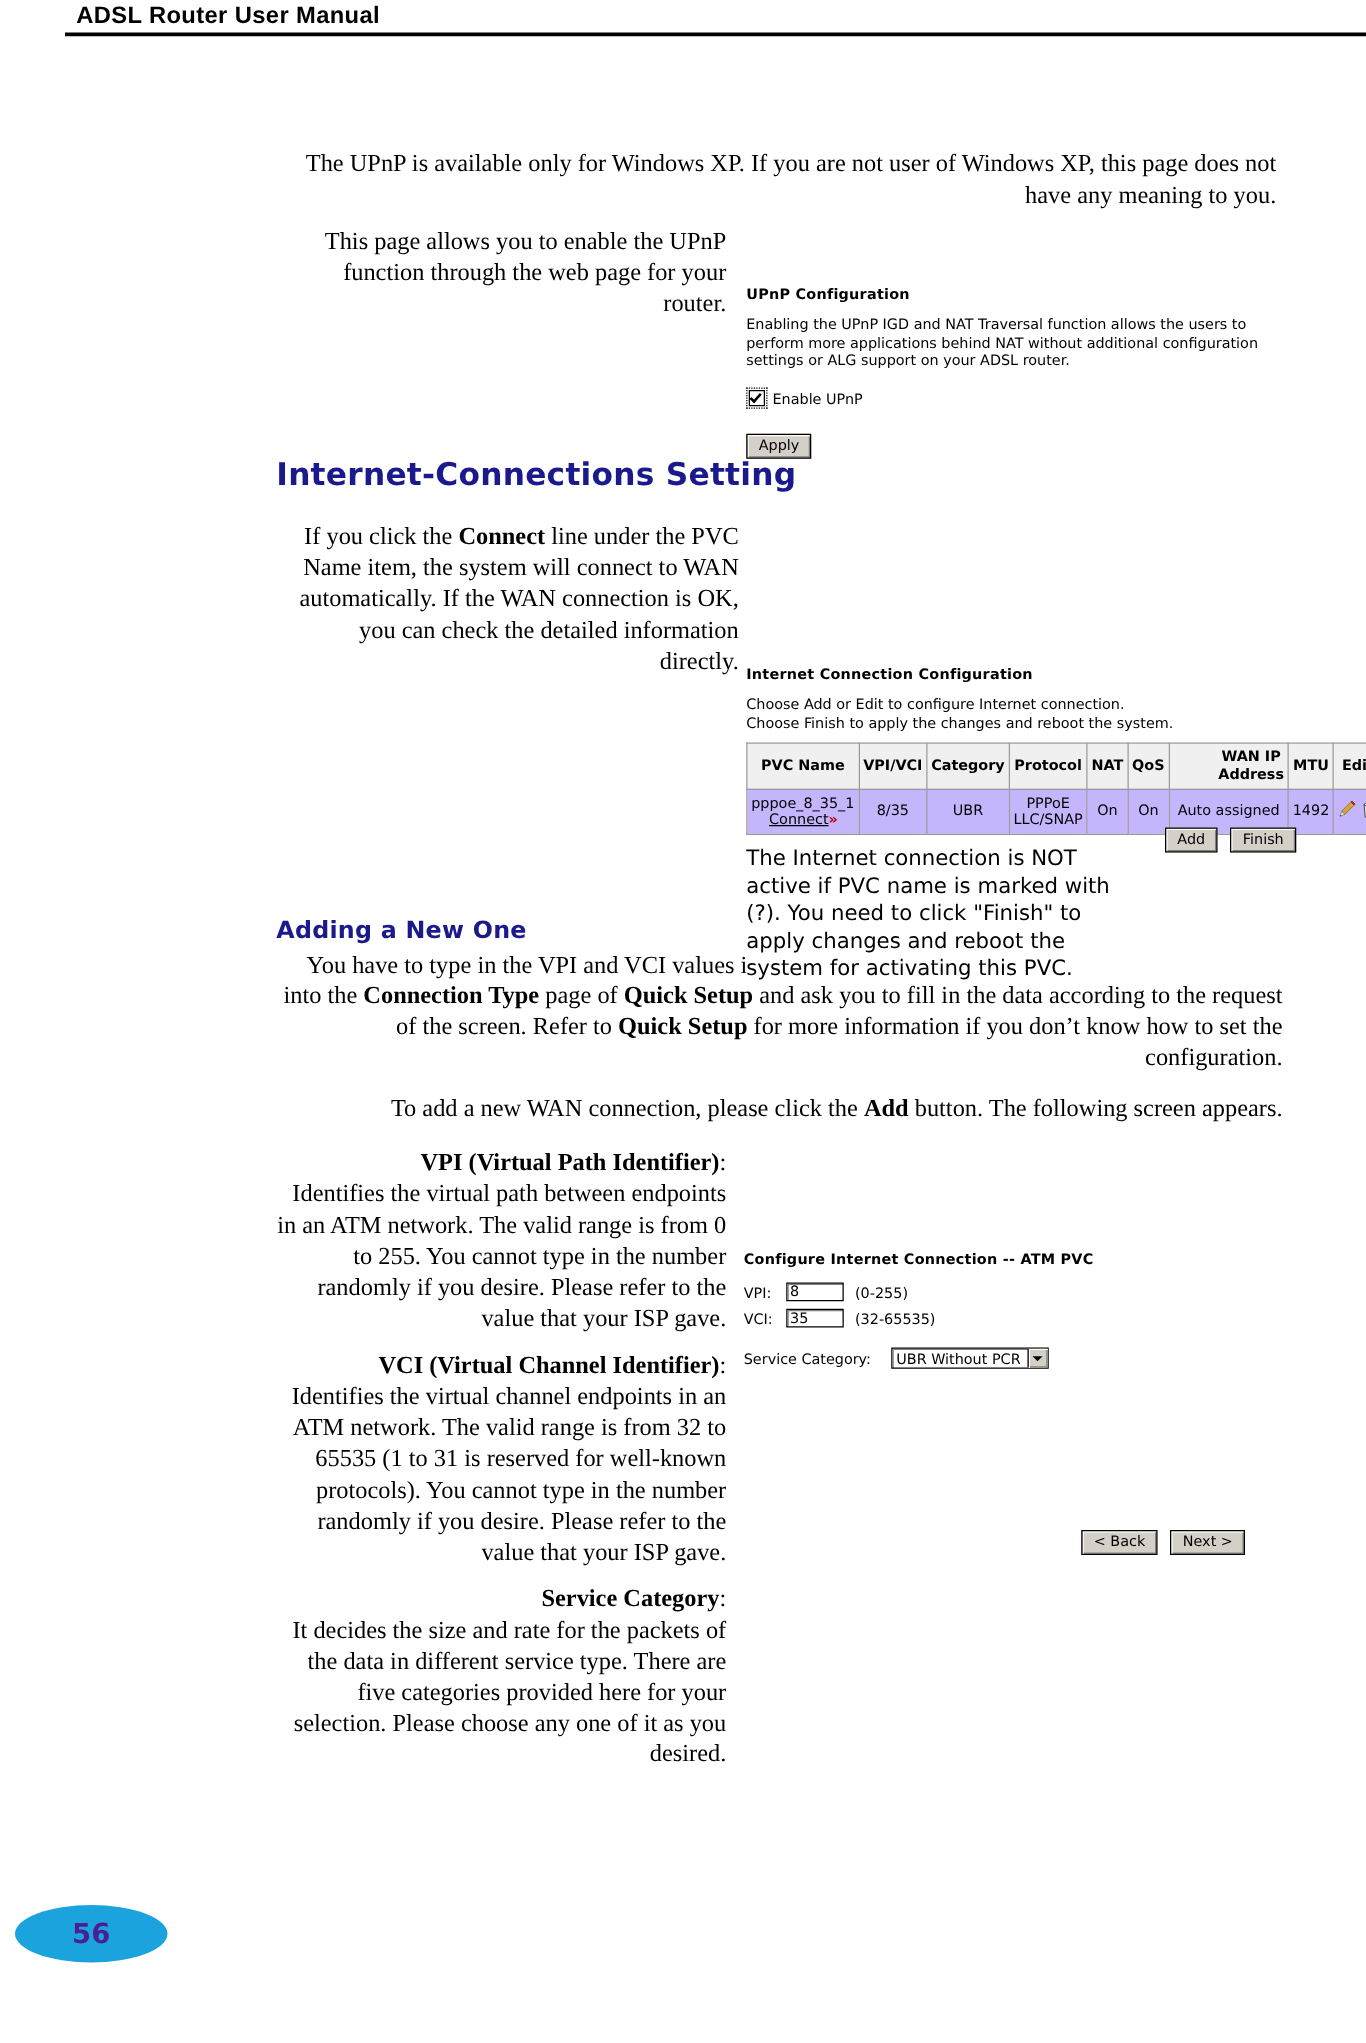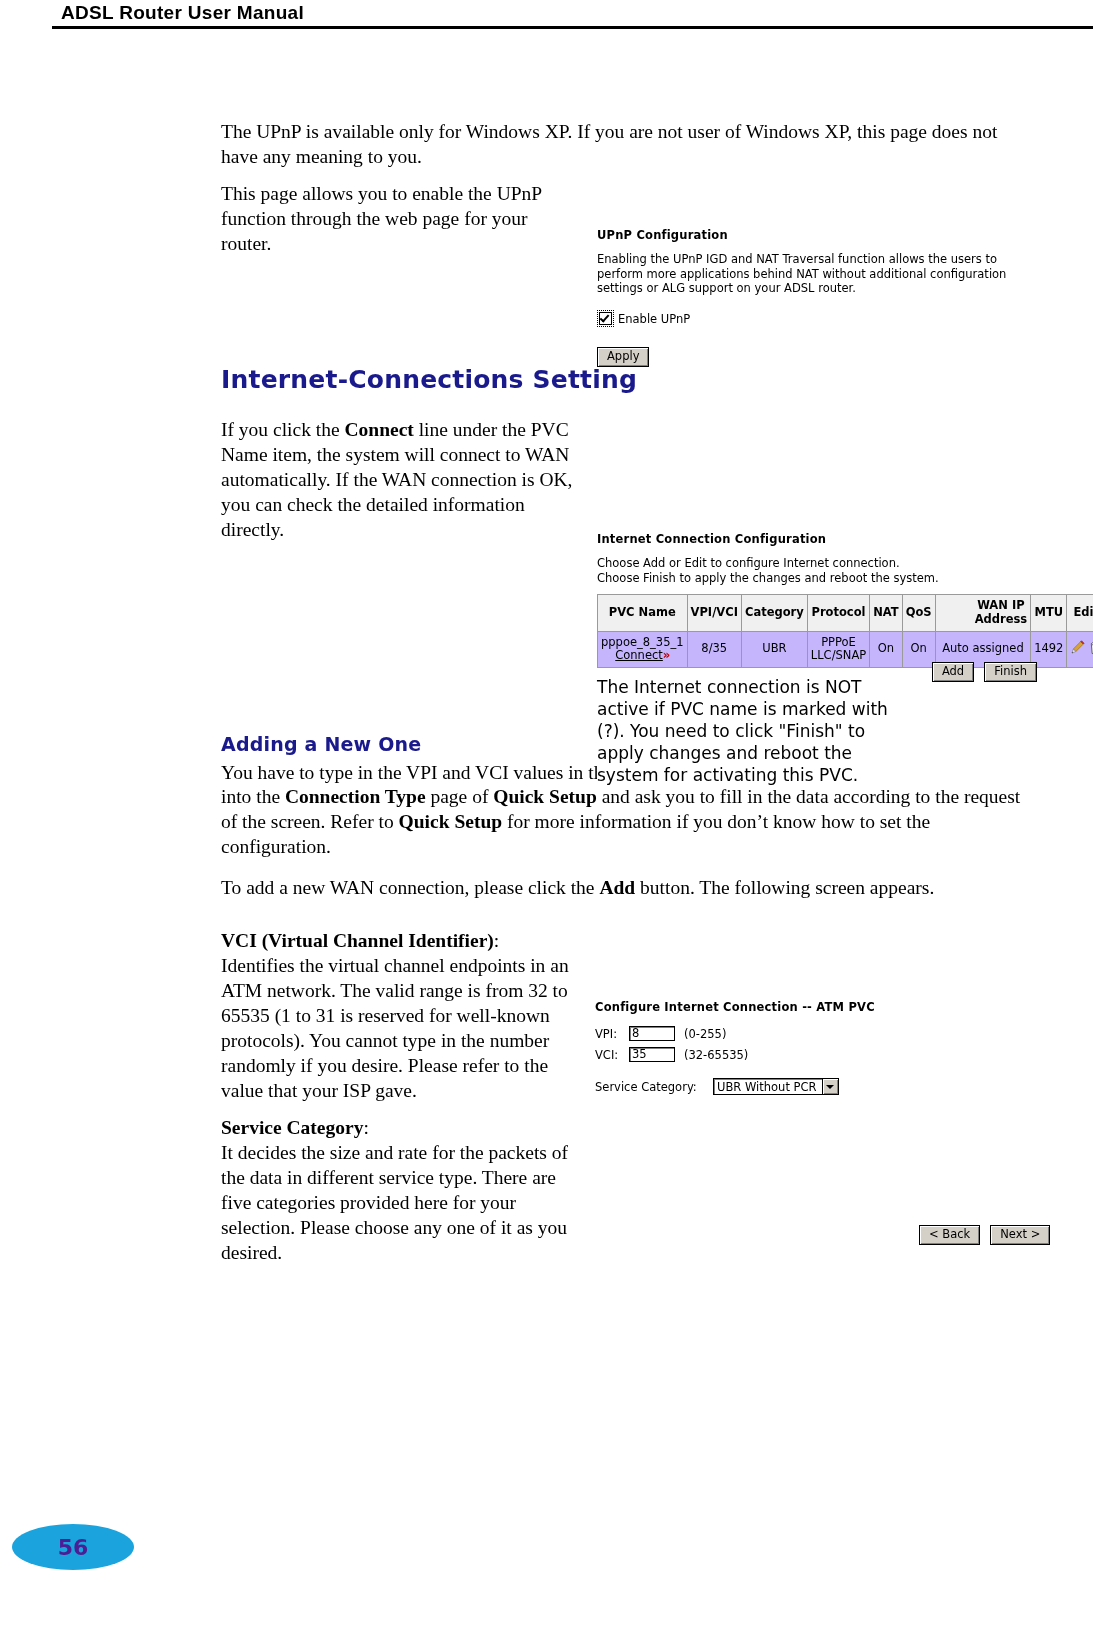--- a/index.html
+++ b/index.html
@@ -62,21 +62,21 @@
     font-size: 19px;
     font-weight: bold;
     color: #1a1a8c;
     margin: 0 0 6px 0;
     letter-spacing: 0.2px;
   }
   p.body {
     font-size: 19.5px;
     line-height: 1.28;
     margin: 0 0 12px 0;
-    text-align: left;
+    text-align: right;
   }
   p.narrow {
     width: 360px;
   }
   b { font-weight: bold; }
 
   
   .shot {
     position: absolute;
     font-family: "DejaVu Sans", sans-serif;
@@ -239,21 +239,21 @@
     margin: 0 0 0 0;
   }
   .tri-down {
     width: 0; height: 0;
     border-left: 4px solid transparent;
     border-right: 4px solid transparent;
     border-top: 4px solid #000;
   }
   #atm-nav {
     position: absolute;
-    left: 913px;
+    left: 859px;
     top: 1224px;
   }
   #atm-nav .win-btn { margin-left: 6px; font-size: 11.5px; }
 
   
   .page-num {
     position: absolute;
     left: 12px;
     top: 1524px;
     width: 122px;
@@ -290,21 +290,25 @@
   </p>
 
   <h2 class="subsection" style="margin-top:190px;">Adding a New One</h2>
   <p class="body" style="width:805px;">
     <span>You have to type in the VPI and VCI values in the entry boxes. Then click </span><b>Next</b><span>. The screen will get into the </span><b>Connection Type</b><span> page of </span><b>Quick Setup</b><span> and ask you to fill in the data according to the request of the screen. Refer to </span><b>Quick Setup</b><span> for more information if you don’t know how to set the configuration.</span>
   </p>
   <p class="body" style="width:805px;margin-top:16px;">
     <span>To add a new WAN connection, please click the </span><b>Add</b><span> button. The following screen appears.</span>
   </p>
 
-  <p class="body" style="width:360px;margin-top:28px;">
+  <p class="body" style="width:360px;margin-top:18px;">
+    <b>VPI (Virtual Path Identifier)</b><span style="white-space:pre-line;">:
+Identifies the virtual path between endpoints in an ATM network. The valid range is from 0 to 255. You cannot type in the number randomly if you desire. Please refer to the value that your ISP gave.</span>
+  </p>
+  <p class="body" style="width:360px;margin-top:12px;">
     <b>VCI (Virtual Channel Identifier)</b><span style="white-space:pre-line;">:
 Identifies the virtual channel endpoints in an ATM network. The valid range is from 32 to 65535 (1 to 31 is reserved for well-known protocols). You cannot type in the number randomly if you desire. Please refer to the value that your ISP gave.</span>
   </p>
   <p class="body" style="width:360px;margin-top:12px;">
     <b>Service Category</b><span style="white-space:pre-line;">:
 It decides the size and rate for the packets of the data in different service type. There are five categories provided here for your selection. Please choose any one of it as you desired.</span>
   </p>
 </div>
 
 <div class="shot" id="upnp-shot">

